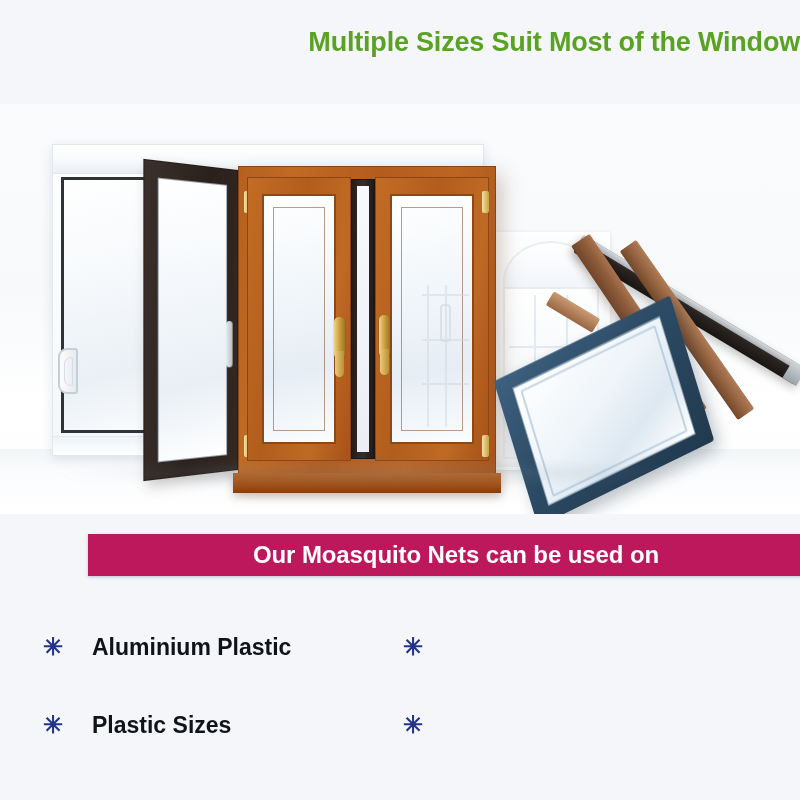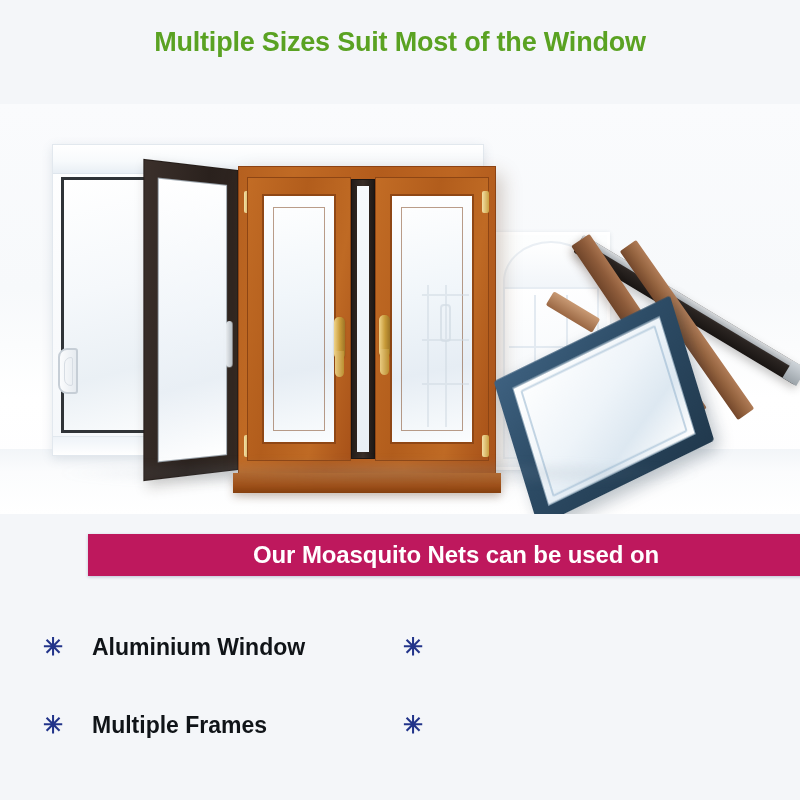--- a/index.html
+++ b/index.html
@@ -21,21 +21,21 @@
     background: #f4f6f9;
     overflow: hidden;
   }
 
   
   .heading {
     position: absolute;
     left: 0;
     top: 26px;
     width: 800px;
-    text-align: center;
+    text-align: right;
     color: #5aa222;
     font-size: 27px;
     font-weight: bold;
     line-height: 32px;
     letter-spacing: -0.2px;
   }
   .heading .line { display: block; white-space: nowrap; }
 
   
   .stage {
@@ -445,27 +445,27 @@
     <div class="ground-shadow"></div>
   </div>
 
   <div class="banner">
     <span class="banner-text">Our Moasquito Nets can be used on</span>
   </div>
 
   <div class="features">
     <div class="feature">
       <span class="ast">✳</span>
-      <span class="flabel">Aluminium Window</span>
+      <span class="flabel">Aluminium Plastic</span>
     </div>
     <div class="feature">
       <span class="ast">✳</span>
     </div>
     <div class="feature">
       <span class="ast">✳</span>
-      <span class="flabel">Multiple Frames</span>
+      <span class="flabel">Plastic Sizes</span>
     </div>
     <div class="feature">
       <span class="ast">✳</span>
     </div>
   </div>
 
 </div>
 
 </body></html>

